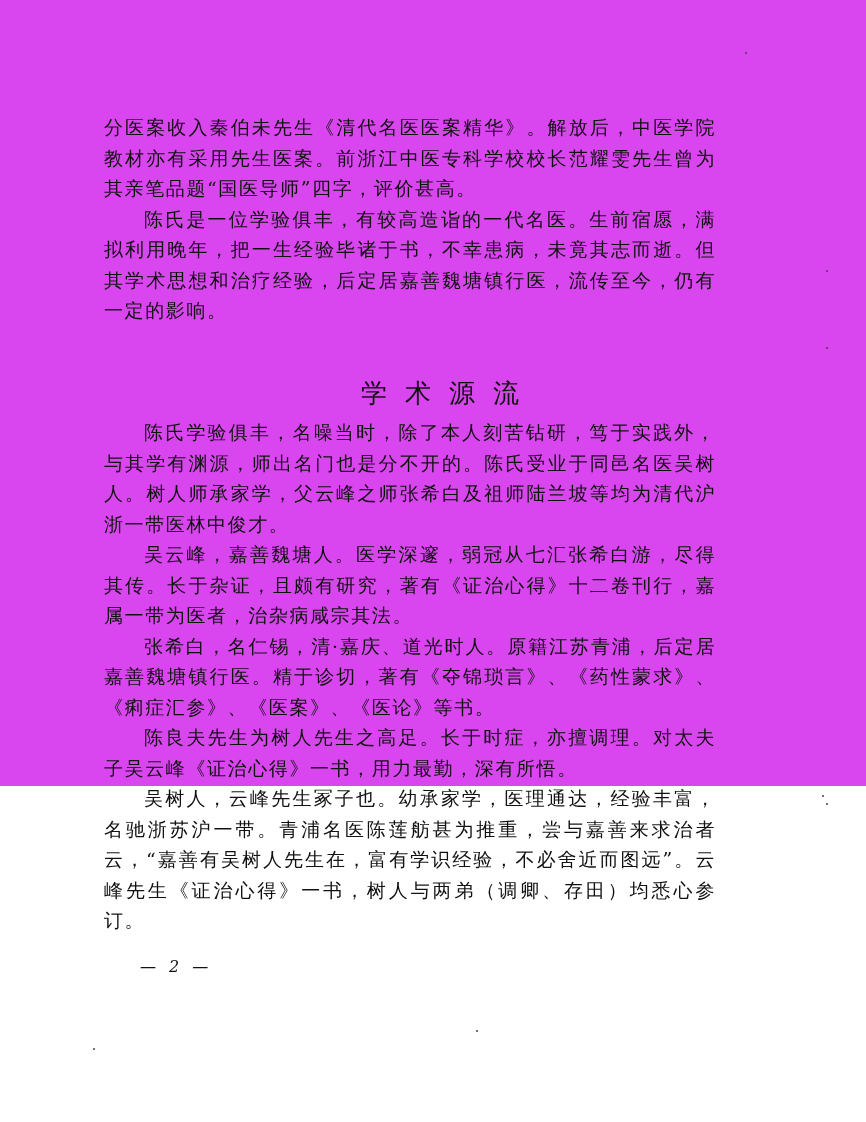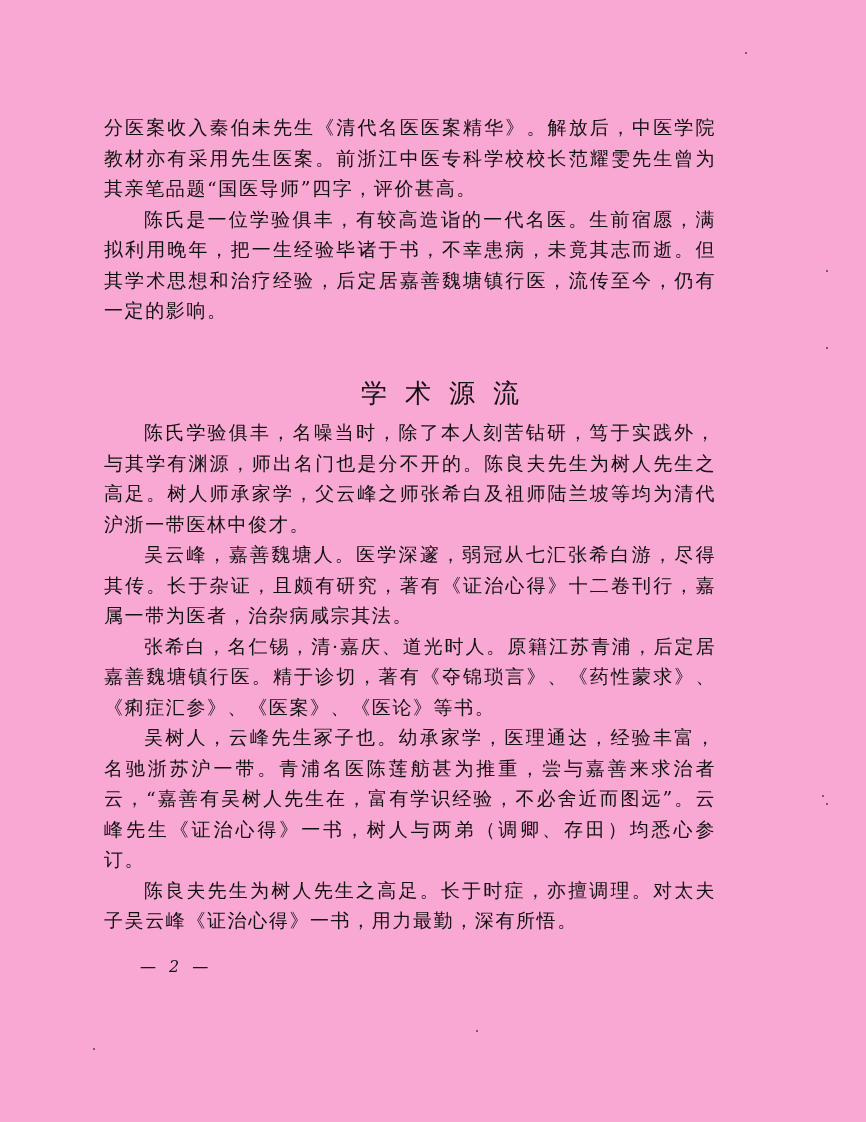--- a/index.html
+++ b/index.html
@@ -12,22 +12,22 @@
       height: 1122px;
       position: relative;
       overflow: hidden;
       font-family: "DejaVu Serif", "Liberation Serif", serif;
       color: #111111;
     }
     .page {
       position: absolute;
       left: 0; top: 0;
       width: 866px;
-      height: 1122px;
-      background: #f9a8d4;
+      height: 786px;
+      background: #d946ef;
     }
     .text-block {
       position: absolute;
       left: 104px;
       width: 612px;
       font-size: 19px;
       line-height: 30.5px;
       letter-spacing: 1.6px;
       text-align: justify;
       text-align-last: left;
@@ -74,25 +74,25 @@
 <div class="page">
 
   <div class="text-block block-1">
     <p class="para">分医案收入秦伯未先生《清代名医医案精华》。解放后，中医学院教材亦有采用先生医案。前浙江中医专科学校校长范耀雯先生曾为其亲笔品题“国医导师”四字，评价甚高。</p>
     <p class="para indent">陈氏是一位学验俱丰，有较高造诣的一代名医。生前宿愿，满拟利用晚年，把一生经验毕诸于书，不幸患病，未竟其志而逝。但其学术思想和治疗经验，后定居嘉善魏塘镇行医，流传至今，仍有一定的影响。</p>
   </div>
 
   <h2 class="section-title">学术源流</h2>
 
   <div class="text-block block-2">
-    <p class="para indent">陈氏学验俱丰，名噪当时，除了本人刻苦钻研，笃于实践外，与其学有渊源，师出名门也是分不开的。陈良夫先生为树人先生之高足。树人师承家学，父云峰之师张希白及祖师陆兰坡等均为清代沪浙一带医林中俊才。</p>
+    <p class="para indent">陈氏学验俱丰，名噪当时，除了本人刻苦钻研，笃于实践外，与其学有渊源，师出名门也是分不开的。陈氏受业于同邑名医吴树人。树人师承家学，父云峰之师张希白及祖师陆兰坡等均为清代沪浙一带医林中俊才。</p>
     <p class="para indent">吴云峰，嘉善魏塘人。医学深邃，弱冠从七汇张希白游，尽得其传。长于杂证，且颇有研究，著有《证治心得》十二卷刊行，嘉属一带为医者，治杂病咸宗其法。</p>
     <p class="para indent">张希白，名仁锡，清·嘉庆、道光时人。原籍江苏青浦，后定居嘉善魏塘镇行医。精于诊切，著有《夺锦琐言》、《药性蒙求》、《痢症汇参》、《医案》、《医论》等书。</p>
+    <p class="para indent">陈良夫先生为树人先生之高足。长于时症，亦擅调理。对太夫子吴云峰《证治心得》一书，用力最勤，深有所悟。</p>
     <p class="para indent">吴树人，云峰先生冢子也。幼承家学，医理通达，经验丰富，名驰浙苏沪一带。青浦名医陈莲舫甚为推重，尝与嘉善来求治者云，“嘉善有吴树人先生在，富有学识经验，不必舍近而图远”。云峰先生《证治心得》一书，树人与两弟（调卿、存田）均悉心参订。</p>
-    <p class="para indent">陈良夫先生为树人先生之高足。长于时症，亦擅调理。对太夫子吴云峰《证治心得》一书，用力最勤，深有所悟。</p>
   </div>
 
   <div class="page-number">— 2 —</div>
 
   <span class="speck" style="left:745px; top:52px;"></span>
   <span class="speck" style="left:826px; top:270px;"></span>
   <span class="speck" style="left:826px; top:347px;"></span>
   <span class="speck" style="left:822px; top:795px;"></span>
   <span class="speck" style="left:826px; top:803px;"></span>
   <span class="speck" style="left:476px; top:1030px;"></span>

